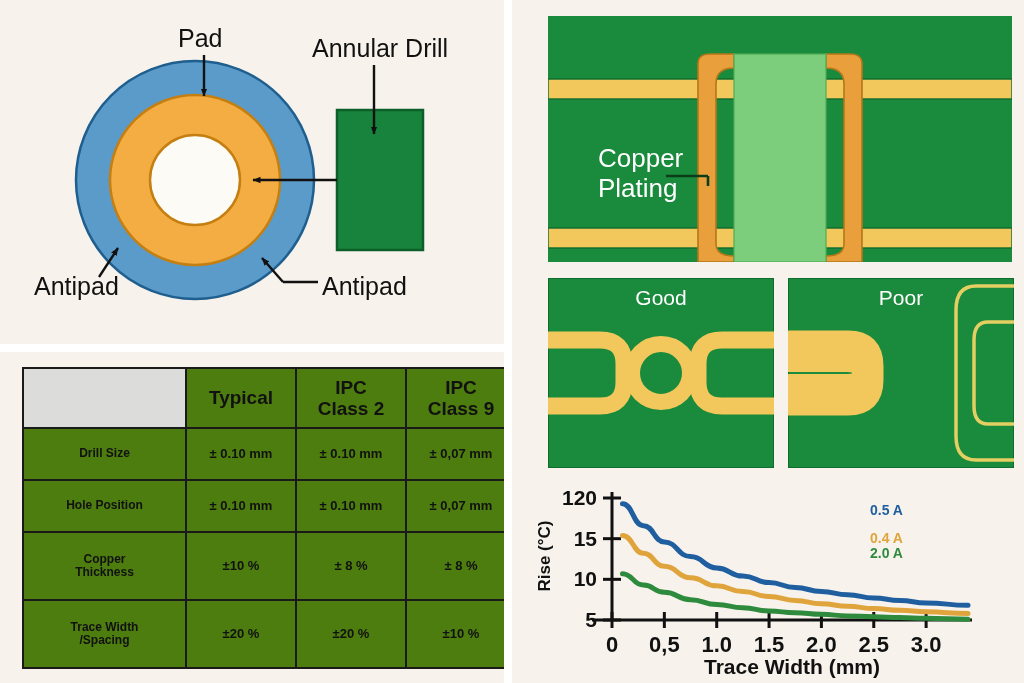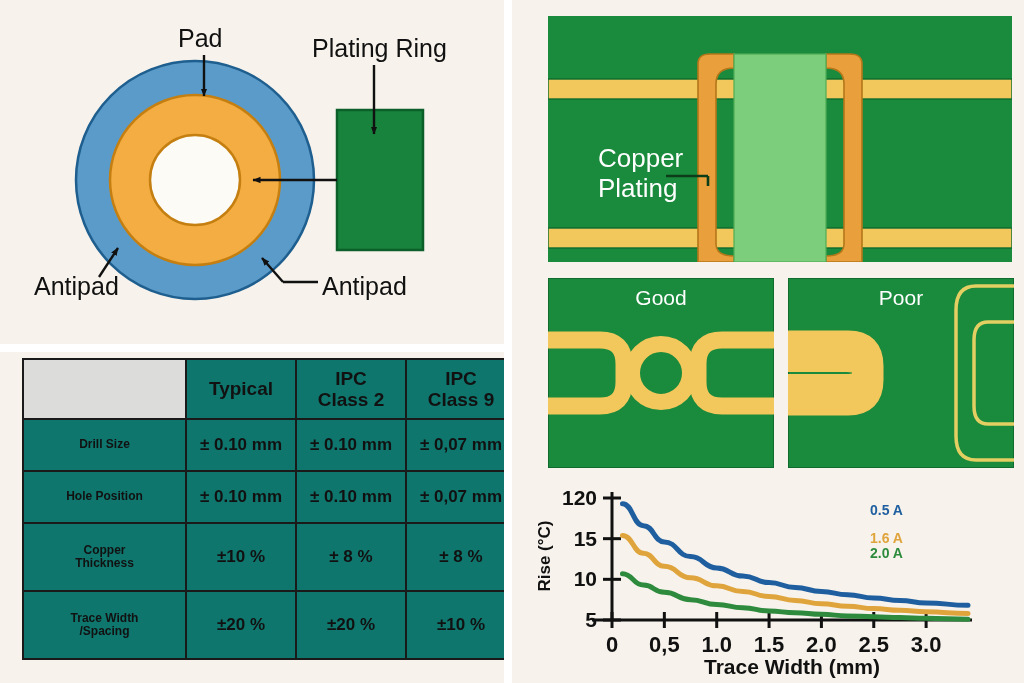--- a/index.html
+++ b/index.html
@@ -41,42 +41,42 @@
   }
   #label-pad          { left: 178px; top: 24px; }
   #label-annular-ring { left: 312px; top: 34px; }
   #label-antipad-left { left: 34px;  top: 272px; }
   #label-antipad-right{ left: 322px; top: 272px; }
 
   
   #tol-table {
     position: absolute;
     left: 22px;
-    top: 6px;
+    top: 15px;
     width: 462px;
     border-collapse: collapse;
     table-layout: fixed;
-    background: #0f766e;
+    background: #4d7c0f;
   }
   #tol-table td, #tol-table th {
     border: 2px solid #1a1a1a;
     text-align: center;
     vertical-align: middle;
     color: #111111;
     font-family: "Liberation Sans", sans-serif;
     font-weight: bold;
     padding: 2px 3px;
     line-height: 1.12;
   }
   #tol-table .corner-cell {
     background: #dcdcda;
     border: 2px solid #1a1a1a;
   }
   #tol-table thead th { font-size: 19px; height: 54px; }
-  #tol-table tbody td { font-size: 17px; height: 46px; }
+  #tol-table tbody td { font-size: 13px; height: 46px; }
   #tol-table tbody td.rowhead { font-size: 12px; }
   #tol-table .col-head { width: 155px; }
   #tol-table .col-val  { width: 102px; }
   .tall-row td { height: 62px !important; }
 
   
   
   #xsec-wrap { position: absolute; left: 36px; top: 16px; width: 464px; height: 246px; }
   #xsec-svg  { position: absolute; left: 0; top: 0; }
   #label-copper-plating {
@@ -159,21 +159,21 @@
 
       <line x1="337" y1="180" x2="253" y2="180" stroke="#111111" stroke-width="2.4" marker-end="url(#arrowhead)"></line>
 
       <line x1="99" y1="277" x2="118" y2="248" stroke="#111111" stroke-width="2.4" marker-end="url(#arrowhead)"></line>
 
       <line x1="318" y1="282" x2="283" y2="282" stroke="#111111" stroke-width="2.4"></line>
       <line x1="283" y1="282" x2="262" y2="258" stroke="#111111" stroke-width="2.4" marker-end="url(#arrowhead)"></line>
     </svg>
 
     <div class="lbl" id="label-pad">Pad</div>
-    <div class="lbl" id="label-annular-ring">Plating Ring</div>
+    <div class="lbl" id="label-annular-ring">Annular Drill</div>
     <div class="lbl" id="label-antipad-left">Antipad</div>
     <div class="lbl" id="label-antipad-right">Antipad</div>
   </div>
 
   <div class="panel" id="panel-tolerance">
     <table id="tol-table">
       <thead>
         <tr>
           <th class="corner-cell col-head"></th>
           <th class="col-val">
@@ -322,18 +322,18 @@
             <path d="M102.47,23.69 C112.94,23.69 112.94,45.65 123.41,45.65 C133.88,45.65 133.88,61.92 144.35,61.92 C157.44,61.92 157.44,76.56 170.53,76.56 C183.62,76.56 183.62,87.95 196.71,87.95 C209.79,87.95 209.79,96.08 222.88,96.08 C235.97,96.08 235.97,102.59 249.06,102.59 C262.15,102.59 262.15,107.47 275.24,107.47 C288.32,107.47 288.32,111.53 301.41,111.53 C314.50,111.53 314.50,114.79 327.59,114.79 C340.68,114.79 340.68,118.04 353.76,118.04 C366.85,118.04 366.85,120.48 379.94,120.48 C393.03,120.48 393.03,122.92 406.12,122.92 C427.06,122.92 427.06,125.36 448.00,125.36" fill="none" stroke="#1f5fa0" stroke-width="5" stroke-linecap="round"></path>
             <path d="M102.47,55.41 C112.94,55.41 112.94,73.31 123.41,73.31 C133.88,73.31 133.88,86.32 144.35,86.32 C157.44,86.32 157.44,97.71 170.53,97.71 C183.62,97.71 183.62,105.84 196.71,105.84 C209.79,105.84 209.79,111.53 222.88,111.53 C235.97,111.53 235.97,116.41 249.06,116.41 C262.15,116.41 262.15,120.48 275.24,120.48 C288.32,120.48 288.32,123.73 301.41,123.73 C314.50,123.73 314.50,126.17 327.59,126.17 C340.68,126.17 340.68,128.61 353.76,128.61 C366.85,128.61 366.85,130.24 379.94,130.24 C393.03,130.24 393.03,131.87 406.12,131.87 C427.06,131.87 427.06,133.49 448.00,133.49" fill="none" stroke="#e0a43c" stroke-width="5" stroke-linecap="round"></path>
             <path d="M102.47,93.64 C112.94,93.64 112.94,105.03 123.41,105.03 C133.88,105.03 133.88,112.35 144.35,112.35 C157.44,112.35 157.44,119.67 170.53,119.67 C183.62,119.67 183.62,124.55 196.71,124.55 C209.79,124.55 209.79,127.80 222.88,127.80 C235.97,127.80 235.97,131.05 249.06,131.05 C262.15,131.05 262.15,132.68 275.24,132.68 C288.32,132.68 288.32,134.31 301.41,134.31 C314.50,134.31 314.50,135.93 327.59,135.93 C340.68,135.93 340.68,136.75 353.76,136.75 C366.85,136.75 366.85,137.56 379.94,137.56 C393.03,137.56 393.03,138.37 406.12,138.37 C427.06,138.37 427.06,139.19 448.00,139.19" fill="none" stroke="#2e8b3d" stroke-width="5" stroke-linecap="round"></path>
           </g>
 
         <text id="chart-xlabel" class="axis-title-text" x="272" y="194" font-size="21" text-anchor="middle">Trace Width (mm)</text>
         <text id="chart-ylabel" class="axis-title-text" x="30" y="76" font-size="17" text-anchor="middle" transform="rotate(-90 30 76)">Rise (°C)</text>
       </svg>
 
       <div class="legend-item" id="legend-0" style="color: rgb(31, 95, 160);">0.5 A</div>
-      <div class="legend-item" id="legend-1" style="color: rgb(224, 164, 60);">1.6 A</div>
+      <div class="legend-item" id="legend-1" style="color: rgb(224, 164, 60);">0.4 A</div>
       <div class="legend-item" id="legend-2" style="color: rgb(46, 139, 61);">2.0 A</div>
     </div>
 
   </div>
 </div>
 
 </body></html>

